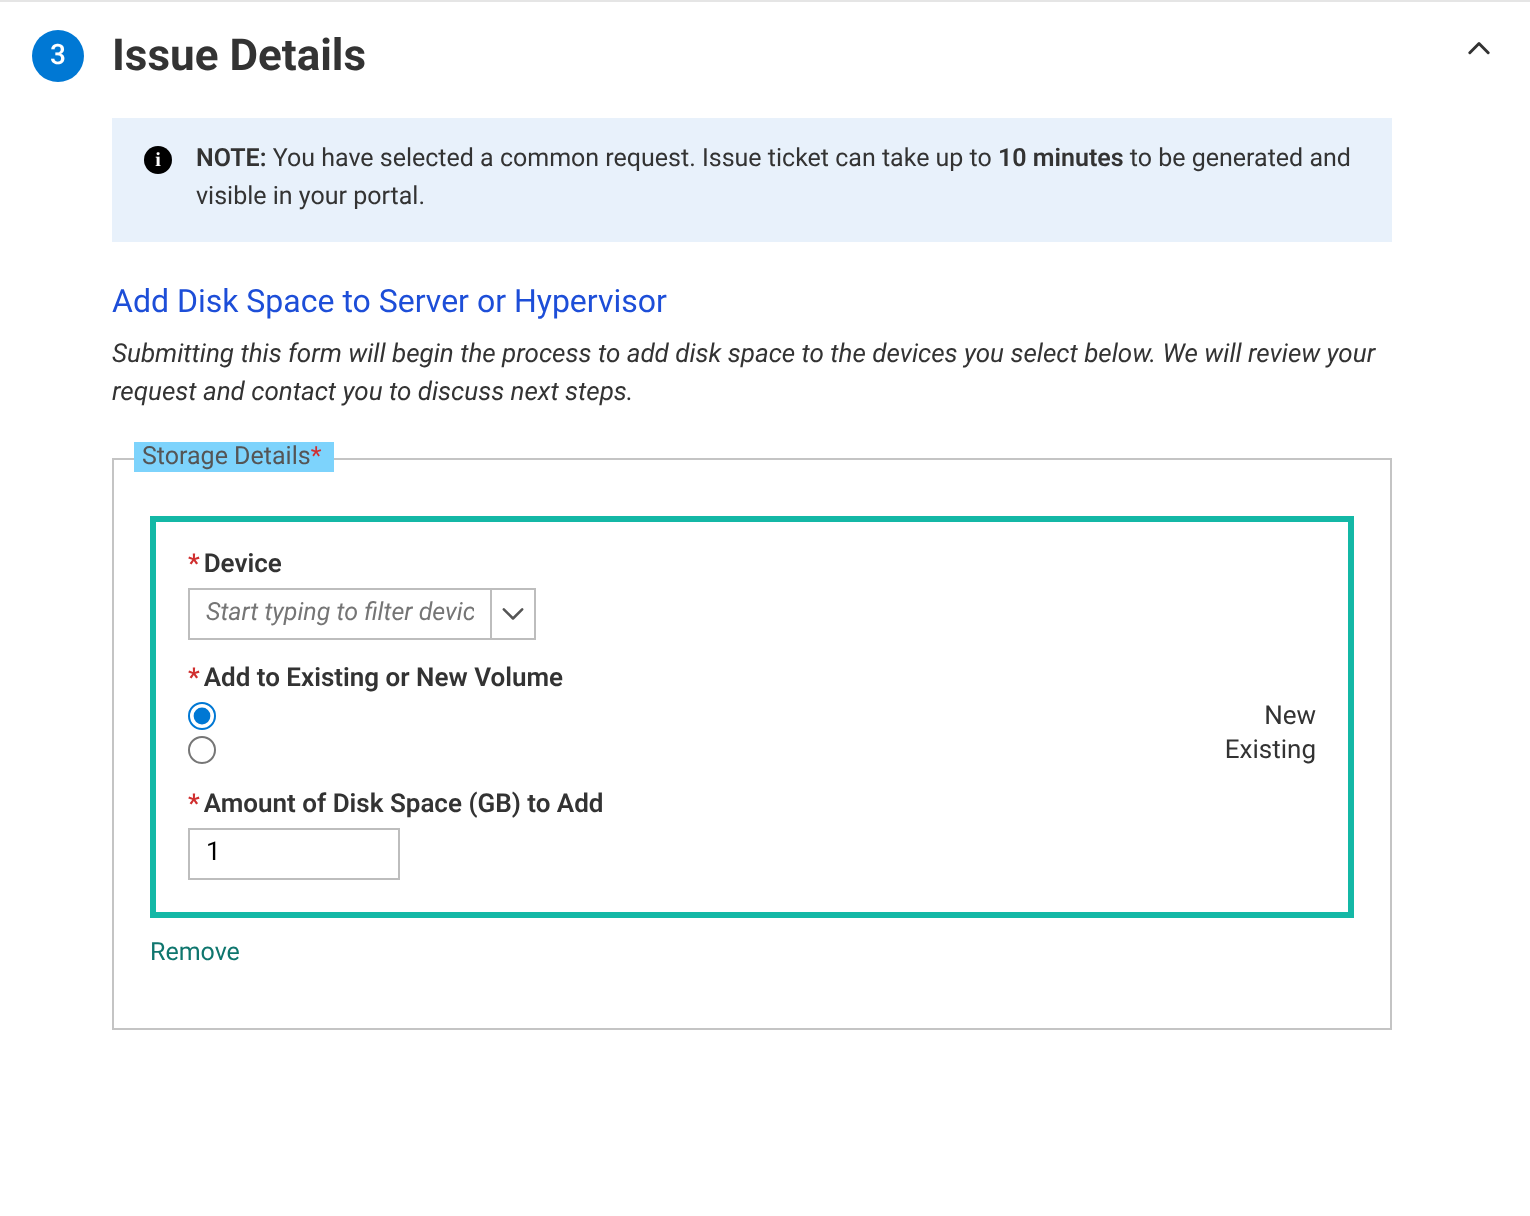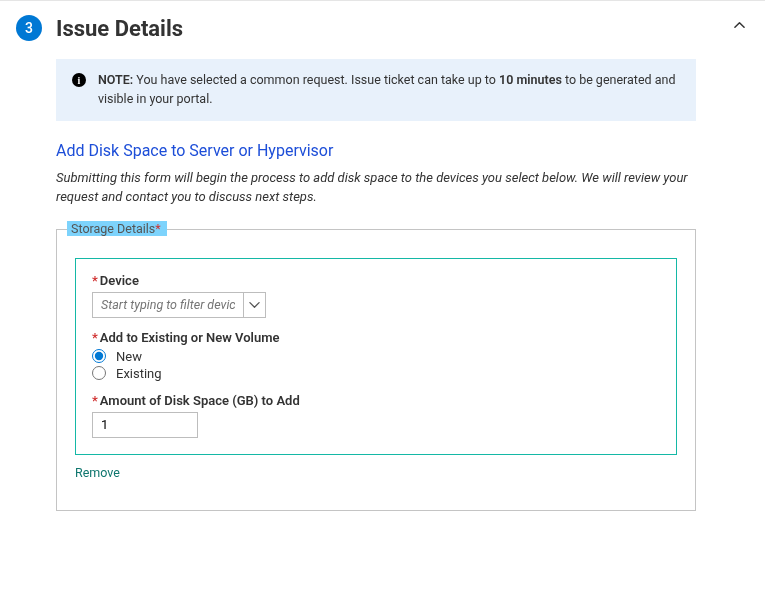--- a/index.html
+++ b/index.html
@@ -102,21 +102,21 @@
       left: 10px;
       background: #7dd3fc;
       padding: 0 4px;
       font-size: 12.5px;
       color: #555;
     }
     .fieldset-inner {
       padding: 28px 18px 18px 18px;
     }
     .inner-box {
-      border: 1px solid #14b8a6;
+      border: 3px solid #14b8a6;
       padding: 14px 16px 16px 16px;
     }
     .field { margin-bottom: 12px; }
     .field:last-child { margin-bottom: 0; }
     .field-label {
       font-size: 13px;
       color: #333;
       font-weight: 600;
       display: block;
       margin-bottom: 4px;
@@ -149,20 +149,21 @@
       justify-content: center;
       cursor: pointer;
     }
     .radio-group { display: flex; flex-direction: column; gap: 2px; }
     .radio-row {
       display: flex;
       align-items: center;
       gap: 10px;
       font-size: 13px;
       color: #333;
+      justify-content: space-between;
     }
     .radio-row input[type="radio"] {
       accent-color: #0078d4;
       width: 14px;
       height: 14px;
     }
     .number-input {
       border: 1px solid #bdbdbd;
       height: 26px;
       width: 106px;

